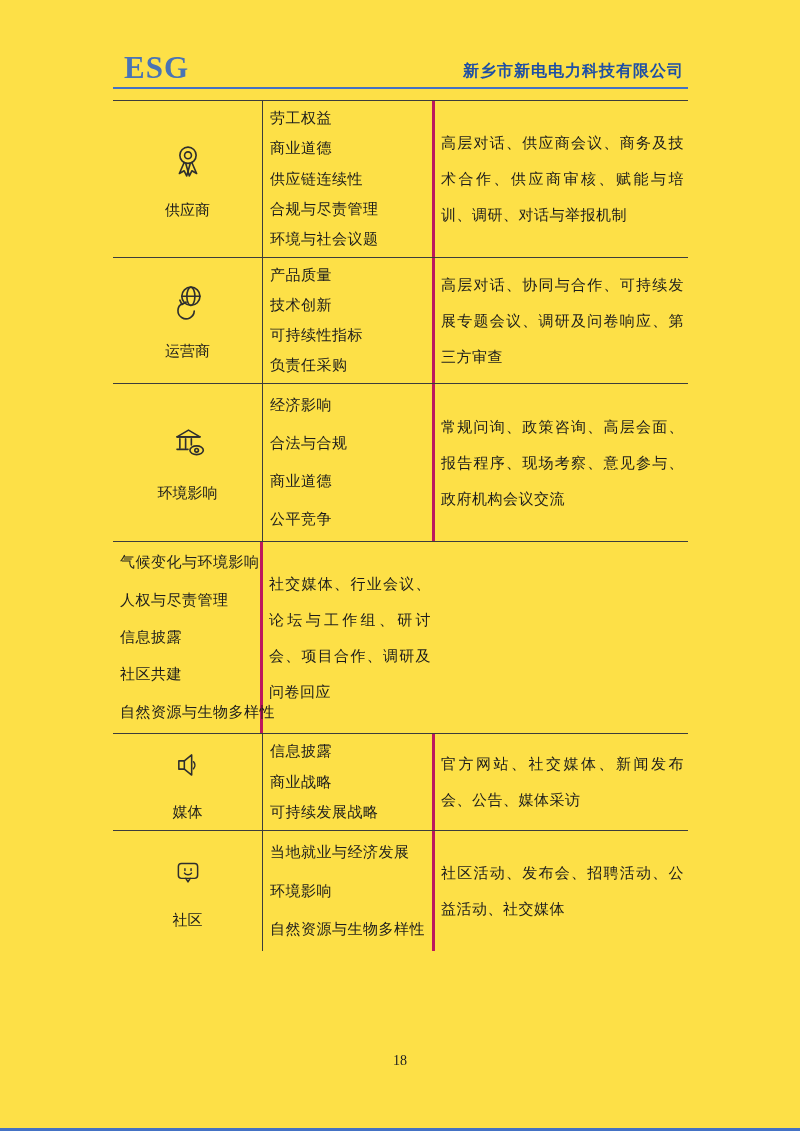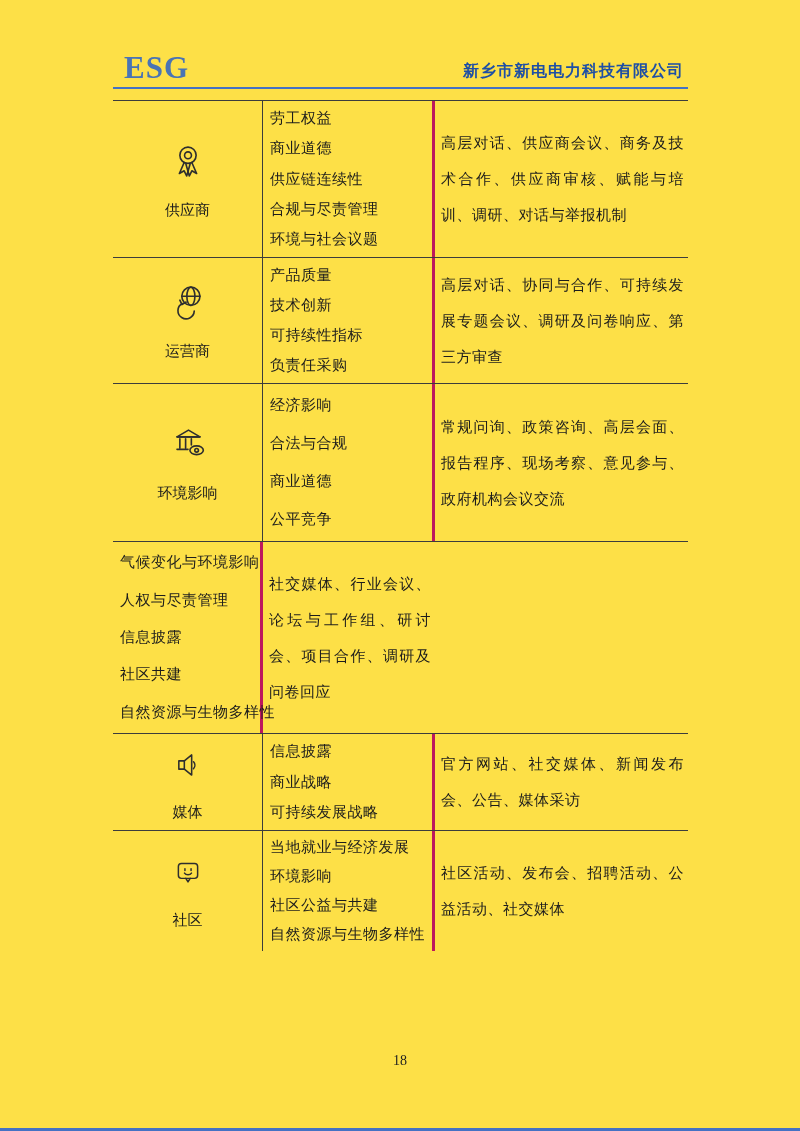--- a/index.html
+++ b/index.html
@@ -215,21 +215,20 @@
             <line x1="27.5" y1="18" x2="27.5" y2="20"></line>
             <path d="M20 23 a4.5 3.6 0 0 0 8 0"></path>
             <path d="M21.5 29 l2.5 4 l2.5 -4"></path>
           </svg>
         </span>
         <div class="stk-label">社区</div>
       </div>
       <div class="cell c2">
         <div class="topic">当地就业与经济发展</div>
         <div class="topic">环境影响</div>
-        <div class="topic">社区公益与共建</div>
         <div class="topic">自然资源与生物多样性</div>
       </div>
       <div class="cell c3">
         <div class="channels">社区活动、发布会、招聘活动、公益活动、社交媒体</div>
       </div>
     </div>
 
   </div>
 
   <div class="pagenum">18</div>

